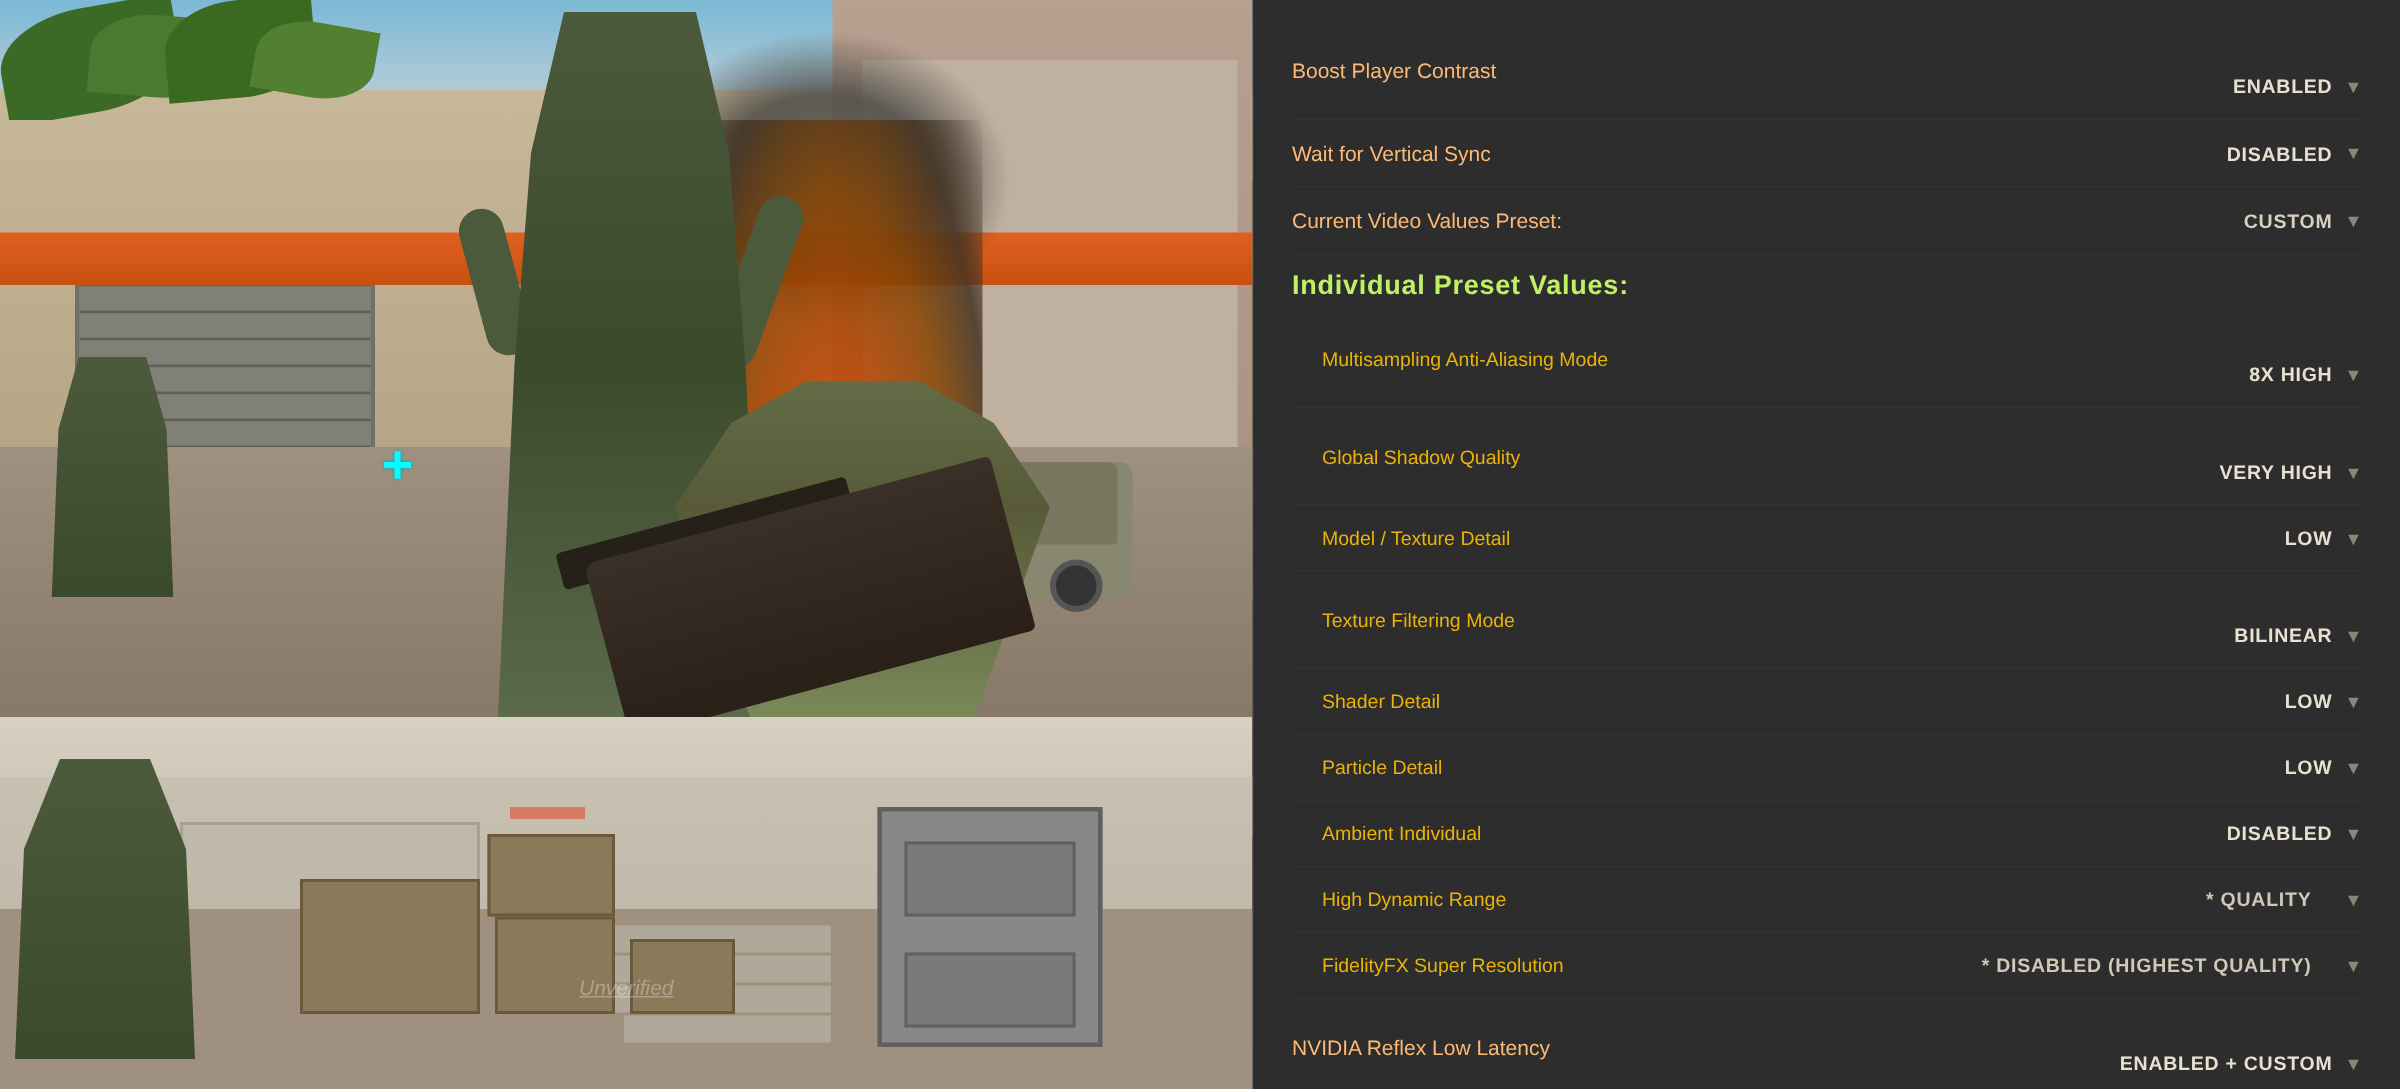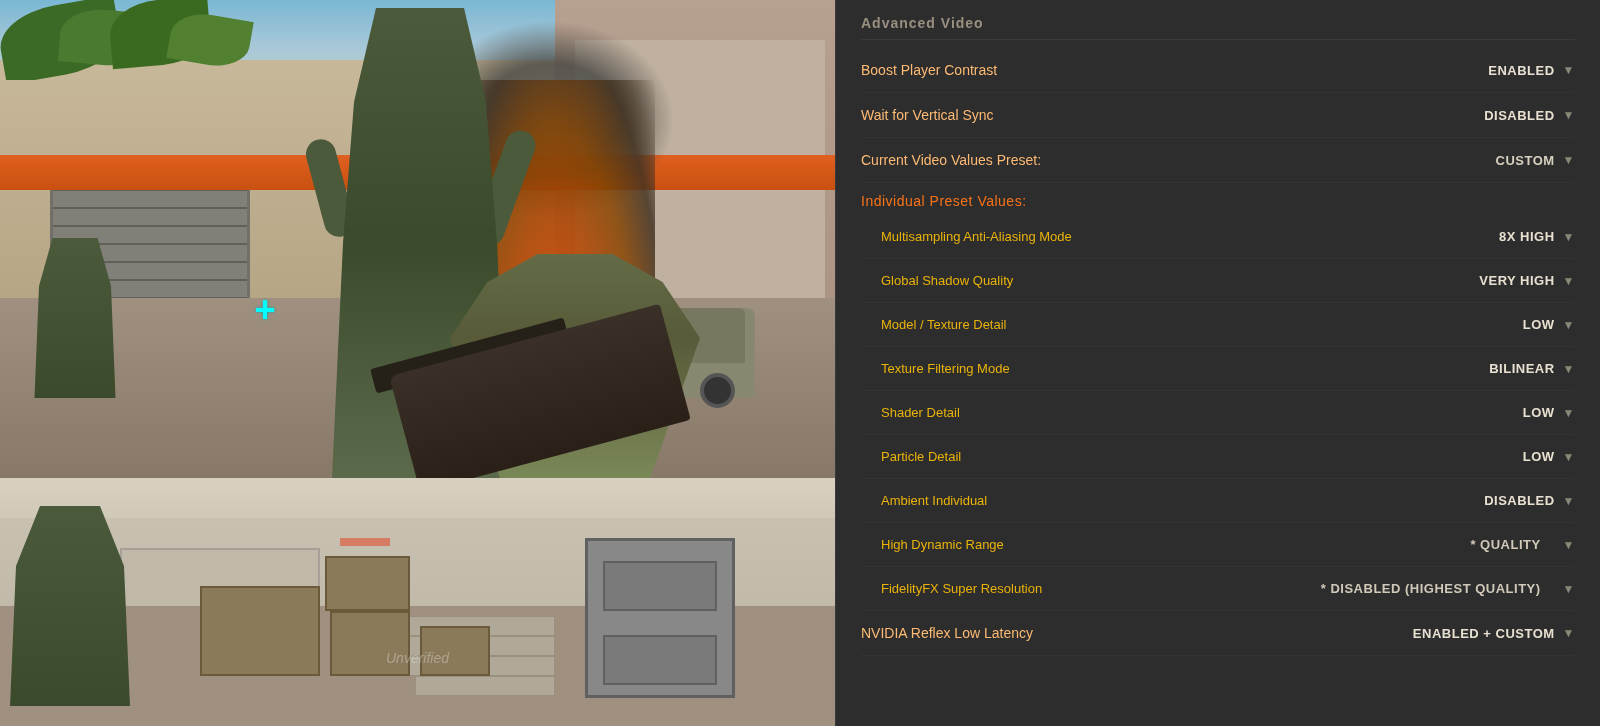--- a/index.html
+++ b/index.html
@@ -472,20 +472,21 @@
     .watermark {
       position: absolute;
       bottom: 60px;
       left: 50%;
       transform: translateX(-50%);
       color: rgba(255,255,255,0.3);
       font-size: 14px;
       font-style: italic;
       white-space: nowrap;
       z-index: 10;
+      text-decoration: underline;
     }
 
     
     .steps {
       position: absolute;
       bottom: 30px;
       right: 280px;
       width: 200px;
       height: 80px;
     }
@@ -531,23 +532,23 @@
       color: #fdba74;
       font-size: 14px;
     }
 
     .setting-label.sub-label {
       color: #eab308;
       font-size: 13px;
     }
 
     .sub-section-header {
-      color: #f97316;
-      font-size: 14px;
-      font-weight: normal;
+      color: #bef264;
+      font-size: 18px;
+      font-weight: bold;
       padding: 10px 0 6px 0;
       letter-spacing: 0.5px;
     }
 
     .setting-value {
       display: flex;
       align-items: center;
       gap: 8px;
       color: #e8e0d0;
       font-size: 13px;
@@ -559,20 +560,21 @@
       color: #888878;
       font-size: 12px;
     }
 
     .setting-value.custom {
       color: #d8d0c0;
     }
 
     .setting-value.enabled {
       color: #e8e0d0;
+      margin-top: 21px;
     }
 
     .setting-value.disabled {
       color: #e8e0d0;
     }
 
     .setting-value.star {
       color: #d0c8b8;
       gap: 22px;
     }
@@ -684,21 +686,20 @@
         <div class="bottom-player-head"></div>
         <div class="bottom-player-body"></div>
       </div>
 
       <div class="watermark">Unverified</div>
     </div>
   </div>
 </div>
 
 <div class="right-panel">
-  <div class="section-title">Advanced Video</div>
 
   <div class="setting-row">
     <span class="setting-label">Boost Player Contrast</span>
     <div class="setting-value enabled">
       <span>ENABLED</span>
       <span class="chevron">▼</span>
     </div>
   </div>
 
   <div class="setting-row">

